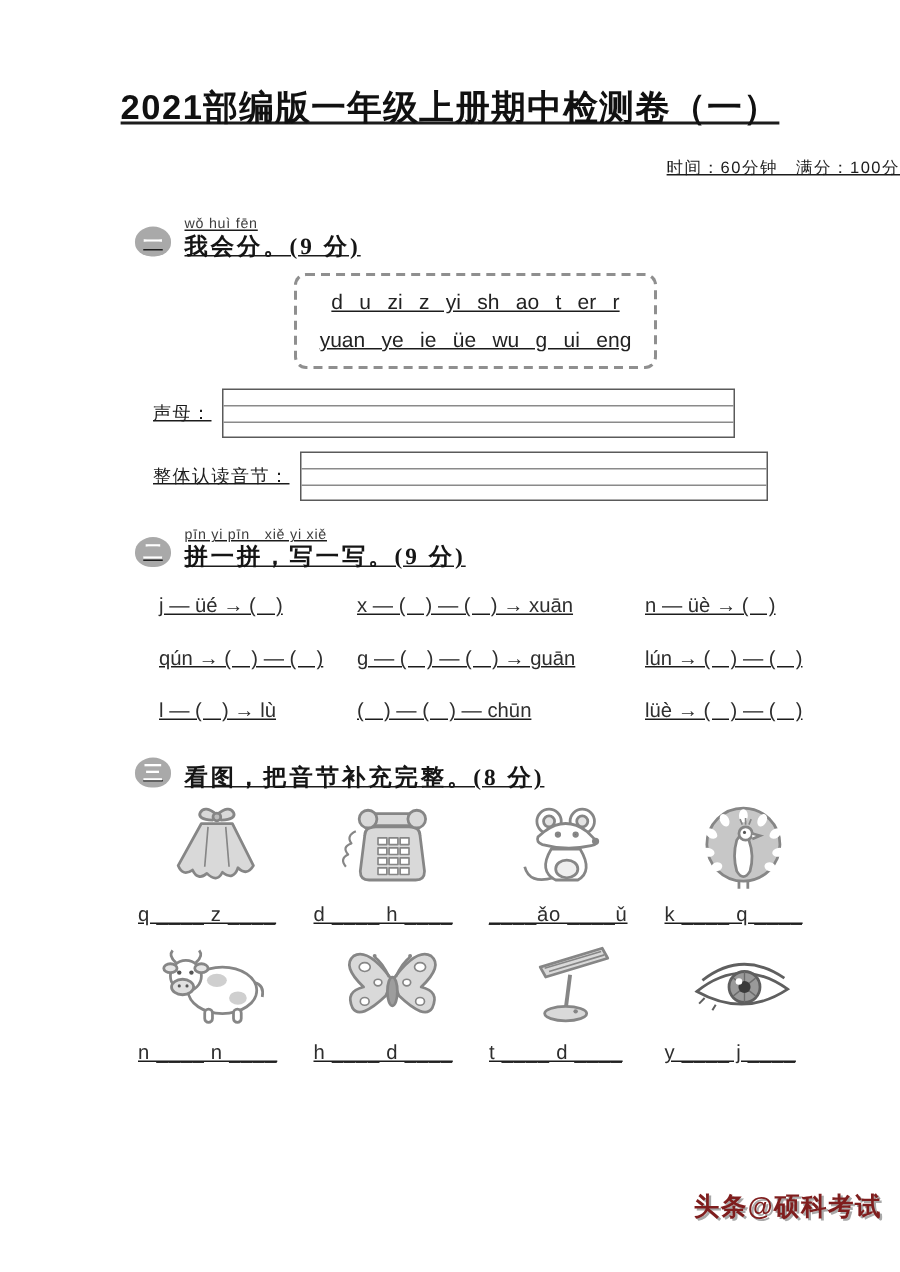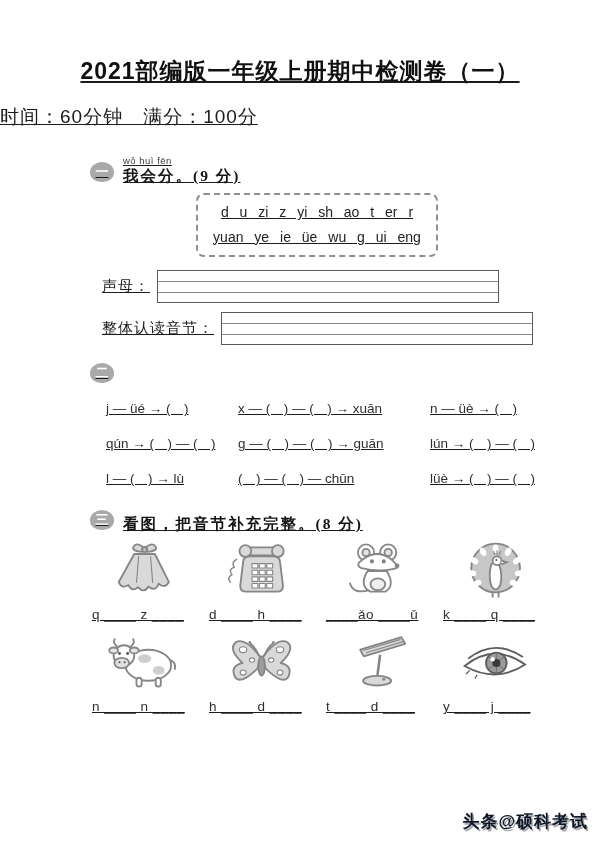--- a/index.html
+++ b/index.html
@@ -5,42 +5,42 @@
   html,body{margin:0;padding:0;background:#e9e9e9;}
   .page{
     width:600px;height:848px;background:#ffffff;position:relative;
     font-family:"Liberation Sans", sans-serif;color:#1c1c1c;overflow:hidden;
     margin:0 auto;box-sizing:border-box;text-decoration:underline;
   }
   .exam-title{
     margin:56px 0 0;text-align:center;font-size:23px;font-weight:bold;
     letter-spacing:1px;font-family:"Liberation Sans",sans-serif;color:#111;
   }
-  .exam-meta{text-align:left;margin-top:17px;font-size:19px;letter-spacing:1px;color:#1c1c1c;}
+  .exam-meta{text-align:right;margin-top:17px;font-size:11px;letter-spacing:1px;color:#1c1c1c;}
   .content{padding:0 52px 0 90px;}
   section{margin:0;}
   .sec-head{display:flex;align-items:flex-end;gap:9px;}
   .badge{
     width:24px;height:20px;border-radius:50% 50% 46% 46%;background:#a9a9a9;color:#fff;
     display:inline-flex;align-items:center;justify-content:center;
     font-size:13px;font-weight:bold;flex:0 0 auto;margin-bottom:2px;
     font-family:"Liberation Serif",serif;
   }
   .head-text{line-height:1.05;}
   .sec-pinyin{font-size:9.5px;color:#3d3d3d;margin-bottom:2px;letter-spacing:0.5px;}
   .sec-title{font-size:15.5px;font-weight:bold;letter-spacing:2px;font-family:"Liberation Serif",serif;color:#151515;}
   
   .s1{margin-top:26px;}
   .syllable-box{
     margin:9px 0 13px 106px;width:218px;border:2px dashed #8f8f8f;border-radius:8px;
     padding:5px 10px 6px;text-align:center;font-size:14px;color:#222;
     line-height:1.75;word-spacing:7px;
   }
   .answer-row{display:flex;align-items:center;margin:7px 0 9px 12px;gap:7px;}
-  .grid-label{font-size:15px;font-family:"Liberation Serif",serif;color:#1c1c1c;white-space:nowrap;letter-spacing:1px;}
+  .grid-label{font-size:12px;font-family:"Liberation Serif",serif;color:#1c1c1c;white-space:nowrap;letter-spacing:1px;}
   .fourline{position:relative;height:33px;border:1px solid #5a5a5a;background:#fff;box-sizing:border-box;}
   .fourline::before,.fourline::after{content:"";position:absolute;left:0;right:0;height:1px;background:#8a8a8a;}
   .fourline::before{top:10px;}
   .fourline::after{top:21px;}
   .w-long{width:342px;}
   .w-short{width:312px;}
   
   .s2{margin-top:18px;}
   .pinyin-grid{
     display:grid;grid-template-columns:126px 186px 142px;column-gap:6px;row-gap:17px;
@@ -51,22 +51,22 @@
   .s3{margin-top:22px;}
   .pic-grid{
     display:grid;grid-template-columns:repeat(4,1fr);column-gap:12px;row-gap:10px;
     margin:8px 0 0 2px;
   }
   .pic-cell{text-align:left;}
   .pic-cell svg{height:62px;display:block;margin:0 auto;}
   .blank-answer{font-size:13.5px;color:#2e2e2e;margin-top:5px;white-space:nowrap;letter-spacing:0.5px;}
   
   .watermark{
-    position:absolute;right:12px;bottom:15px;font-size:17px;font-weight:bold;
-    color:#0f172a;text-shadow:1.5px 1.5px 0 #a8a8a8;letter-spacing:1px;
+    position:absolute;right:12px;bottom:32px;font-size:17px;font-weight:bold;
+    color:#7f1d1d;text-shadow:1.5px 1.5px 0 #a8a8a8;letter-spacing:1px;
   }
 </style>
 </head>
 <body>
 
 <div class="page">
 
   <h1 class="exam-title">2021部编版一年级上册期中检测卷（一）</h1>
   <div class="exam-meta">时间：60分钟　满分：100分</div>
 
@@ -90,20 +90,24 @@
       </div>
       <div class="answer-row">
         <span class="grid-label">整体认读音节：</span>
         <div class="fourline w-short"></div>
       </div>
     </section>
 
     <section class="s2">
       <div class="sec-head">
         <span class="badge">二</span>
+        <div class="head-text">
+          <div class="sec-pinyin">pīn yi pīn　xiě yi xiě</div>
+          <div class="sec-title">拼一拼，写一写。(9 分)</div>
+        </div>
       </div>
       <div class="pinyin-grid">
         <div>j — üé → (　)</div>
         <div>x — (　) — (　) → xuān</div>
         <div>n — üè → (　)</div>
         <div>qún → (　) — (　)</div>
         <div>g — (　) — (　) → guān</div>
         <div>lún → (　) — (　)</div>
         <div>l — (　) → lù</div>
         <div>(　) — (　) — chūn</div>

